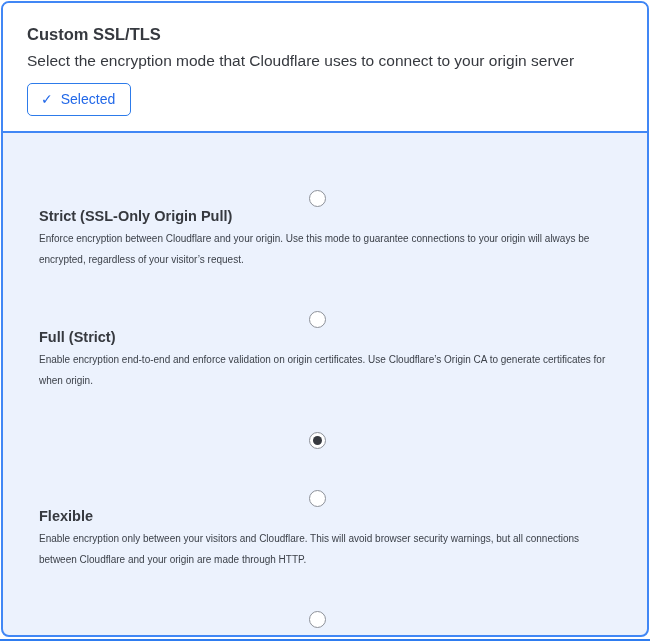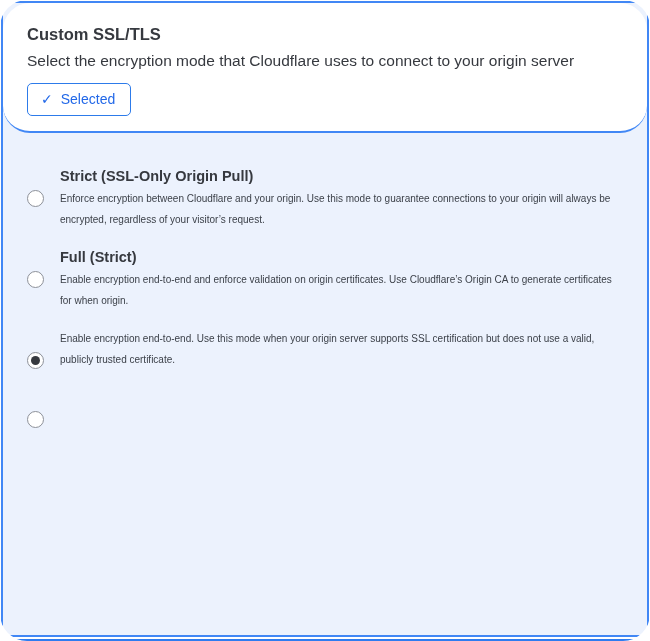--- a/index.html
+++ b/index.html
@@ -5,21 +5,21 @@
   :root {
     --card-border: #4187f5;
     --body-bg: #ecf2fd;
     --accent-blue: #2268e8;
     --button-border: #2d7bea;
     --text-dark: #36393f;
     --text-desc: #3c4149;
     --radio-border: #8d9199;
     --next-strip: #2e7cf0;
   }
-  * { box-sizing: border-box; border-radius: 27px; }
+  * { box-sizing: border-box; }
   html, body {
     margin: 0; padding: 0;
     width: 650px; height: 641px;
     background: #ffffff;
     font-family: "Liberation Sans", "DejaVu Sans", sans-serif;
     position: relative;
     overflow: hidden;
   }
   .card {
     position: absolute;
@@ -64,23 +64,24 @@
   .selected-btn .check {
     font-size: 14px;
     line-height: 14px;
     color: var(--accent-blue);
   }
   .card-body {
     padding: 34px 24px 0 24px;
   }
   .option {
     display: flex;
-    align-items: flex-start;
+    align-items: center;
     margin-bottom: 18px;
     cursor: pointer;
+    flex-direction: column;
   }
   .radio {
     flex: 0 0 auto;
     width: 17px; height: 17px;
     margin-top: 23px;
     margin-right: 16px;
     border: 1px solid var(--radio-border);
     border-radius: 50%;
     background: #ffffff;
     position: relative;
@@ -143,24 +144,30 @@
       <span class="radio"></span>
       <div class="option-text">
         <p class="option-title">Full (Strict)</p>
         <p class="option-desc">Enable encryption end-to-end and enforce validation on origin certificates. Use Cloudflare’s Origin CA to generate certificates for when origin.</p>
       </div>
     </div>
 
     <div class="option">
       <span class="radio checked"></span>
       <div class="option-text">
-        <p class="option-desc">Enable encryption end-to-end. Use this mode when your origin server supports SSL certification but does not use a valid, publicly trusted certificate.</p>
       </div>
     </div>
 
+    <div class="option">
+      <span class="radio"></span>
+      <div class="option-text">
+        <p class="option-title">Flexible</p>
+        <p class="option-desc">Enable encryption only between your visitors and Cloudflare. This will avoid browser security warnings, but all connections between Cloudflare and your origin are made through HTTP.</p>
+      </div>
+    </div>
 
     <div class="option">
       <span class="radio"></span>
       <div class="option-text">
       </div>
     </div>
 
   </div>
 </div>
 

